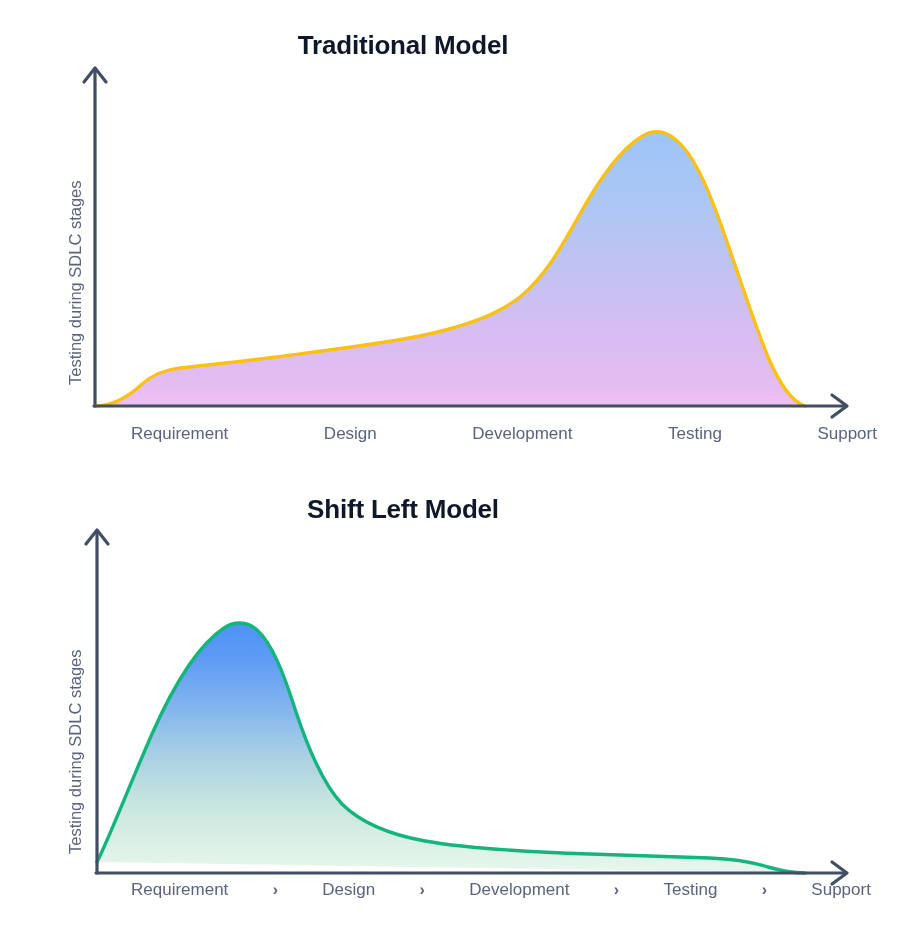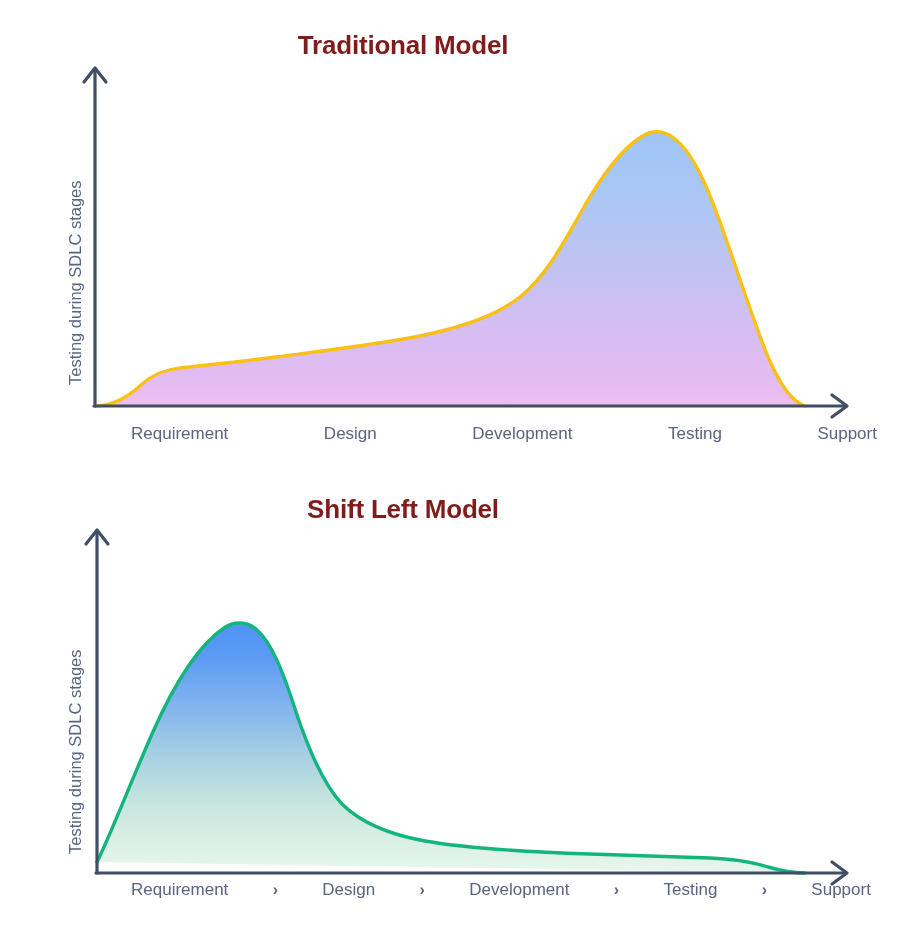--- a/index.html
+++ b/index.html
@@ -30,21 +30,21 @@
   #chart-block-traditional { top: 0px;  height: 480px; }
   #chart-block-shiftleft   { top: 464px; height: 464px; text-decoration: underline; }
 
   .chart-title {
     position: absolute;
     left: 0;
     width: 806px;
     text-align: center;
     font-size: 26px;
     font-weight: bold;
-    color: #7f1d1d;
+    color: #0f172a;
     letter-spacing: -0.2px;
     white-space: nowrap;
   }
   #chart-block-traditional .chart-title { top: 30px; }
   #chart-block-shiftleft   .chart-title { top: 30px; }
 
   .plot-svg {
     position: absolute;
     left: 0;
     top: 0;

